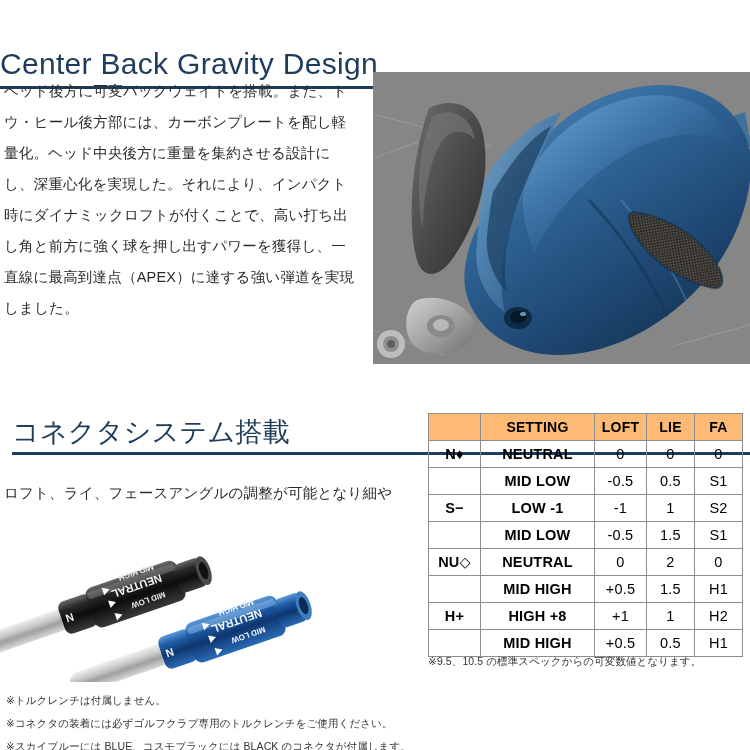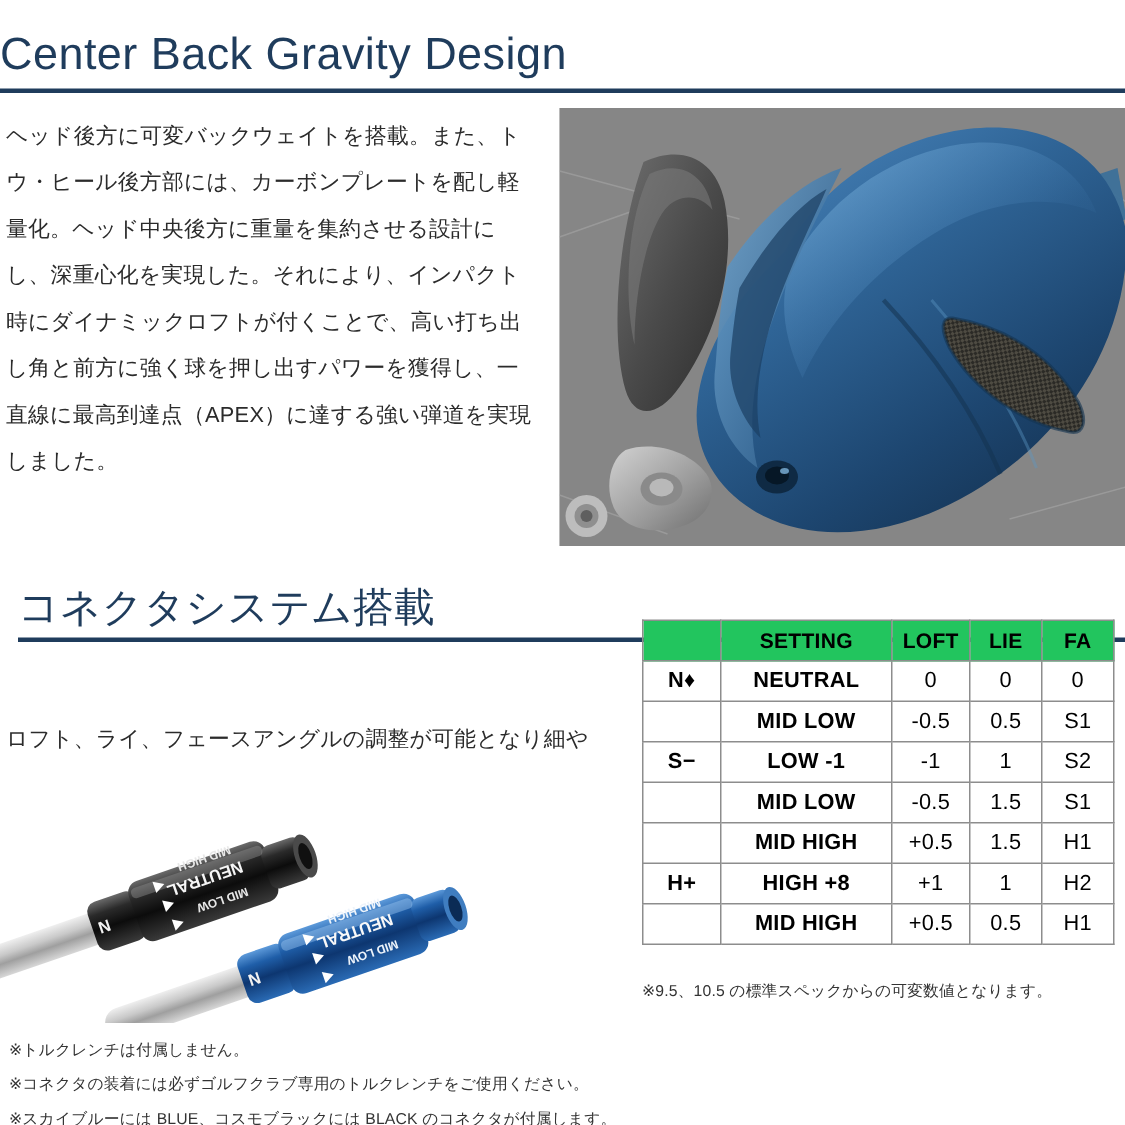--- a/index.html
+++ b/index.html
@@ -23,20 +23,21 @@
     width: 100%;
   }
   .section-heading .heading-text {
     display: block;
     font-size: 30px;
     font-weight: 400;
     letter-spacing: 0.3px;
     color: #1f3c5c;
     line-height: 1.15;
     white-space: nowrap;
+    margin-top: 27px;
   }
   .section-heading .heading-rule {
     display: block;
     height: 3px;
     background: #1f3c5c;
     width: 100%;
     margin-top: 4px;
   }
   #heading-1 { top: 20px; }
   #heading-2 { top: 390px; padding-left: 12px; }
@@ -104,21 +105,21 @@
     text-align: center;
     font-size: 14.5px;
     font-weight: bold;
     color: #000000;
     height: 26px;
     padding: 0;
     line-height: 26px;
     letter-spacing: 0.2px;
   }
   table.spec-table thead th {
-    background: #22c55e;
+    background: #fdba74;
     font-size: 14px;
   }
   table.spec-table td.code-cell {
     font-size: 14.5px;
   }
   table.spec-table td.val-cell {
     font-weight: normal;
     font-size: 14.5px;
   }
   col.c-code { width: 52px; }
@@ -359,20 +360,27 @@
         <td class="val-cell">S2</td>
       </tr>
       <tr>
         <td class="code-cell"></td>
         <td>MID LOW</td>
         <td class="val-cell">-0.5</td>
         <td class="val-cell">1.5</td>
         <td class="val-cell">S1</td>
       </tr>
       <tr>
+        <td class="code-cell">NU◇</td>
+        <td>NEUTRAL</td>
+        <td class="val-cell">0</td>
+        <td class="val-cell">2</td>
+        <td class="val-cell">0</td>
+      </tr>
+      <tr>
         <td class="code-cell"></td>
         <td>MID HIGH</td>
         <td class="val-cell">+0.5</td>
         <td class="val-cell">1.5</td>
         <td class="val-cell">H1</td>
       </tr>
       <tr>
         <td class="code-cell">H+</td>
         <td>HIGH +8</td>
         <td class="val-cell">+1</td>

